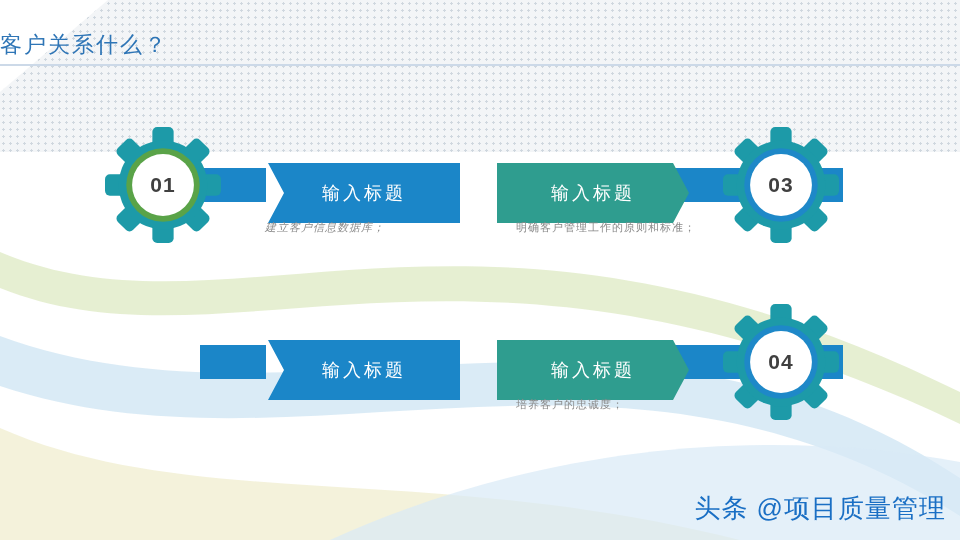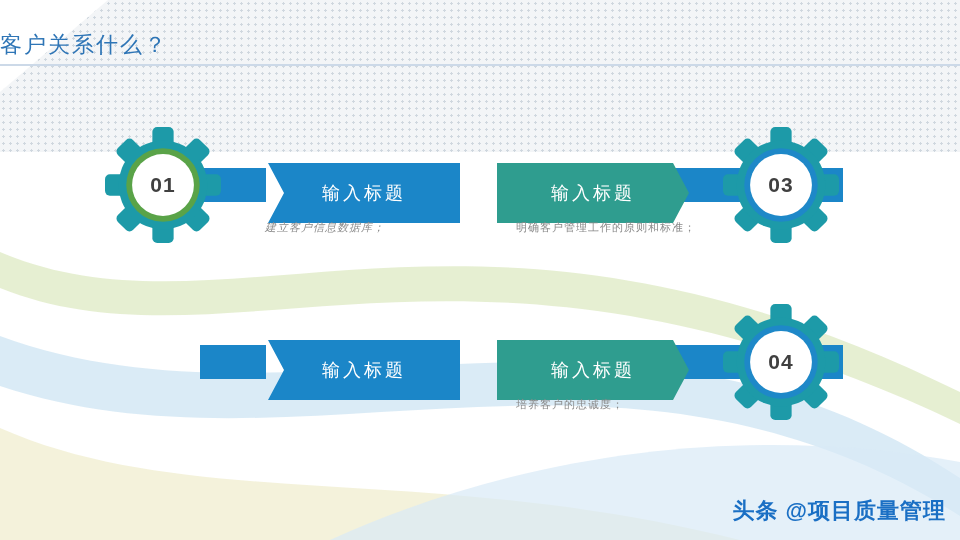--- a/index.html
+++ b/index.html
@@ -65,21 +65,21 @@
   }
   .caption{
     position:absolute;top:93px;font-size:11px;color:#8a8a8a;white-space:nowrap;
     letter-spacing:1px;
   }
   .item-left  .caption{left:160px;font-style:italic;}
   .item-right .caption{left:21px;}
   
   .watermark{
     position:absolute;right:14px;bottom:14px;z-index:5;
-    font-size:22px;font-weight:700;color:#1a6fc4;letter-spacing:1px;
+    font-size:26px;font-weight:400;color:#1a6fc4;letter-spacing:1px;
   }
 </style>
 </head>
 <body>
 
 <div class="slide">
 
   <div class="top-texture"></div>
   <div class="corner-cut"></div>
 

